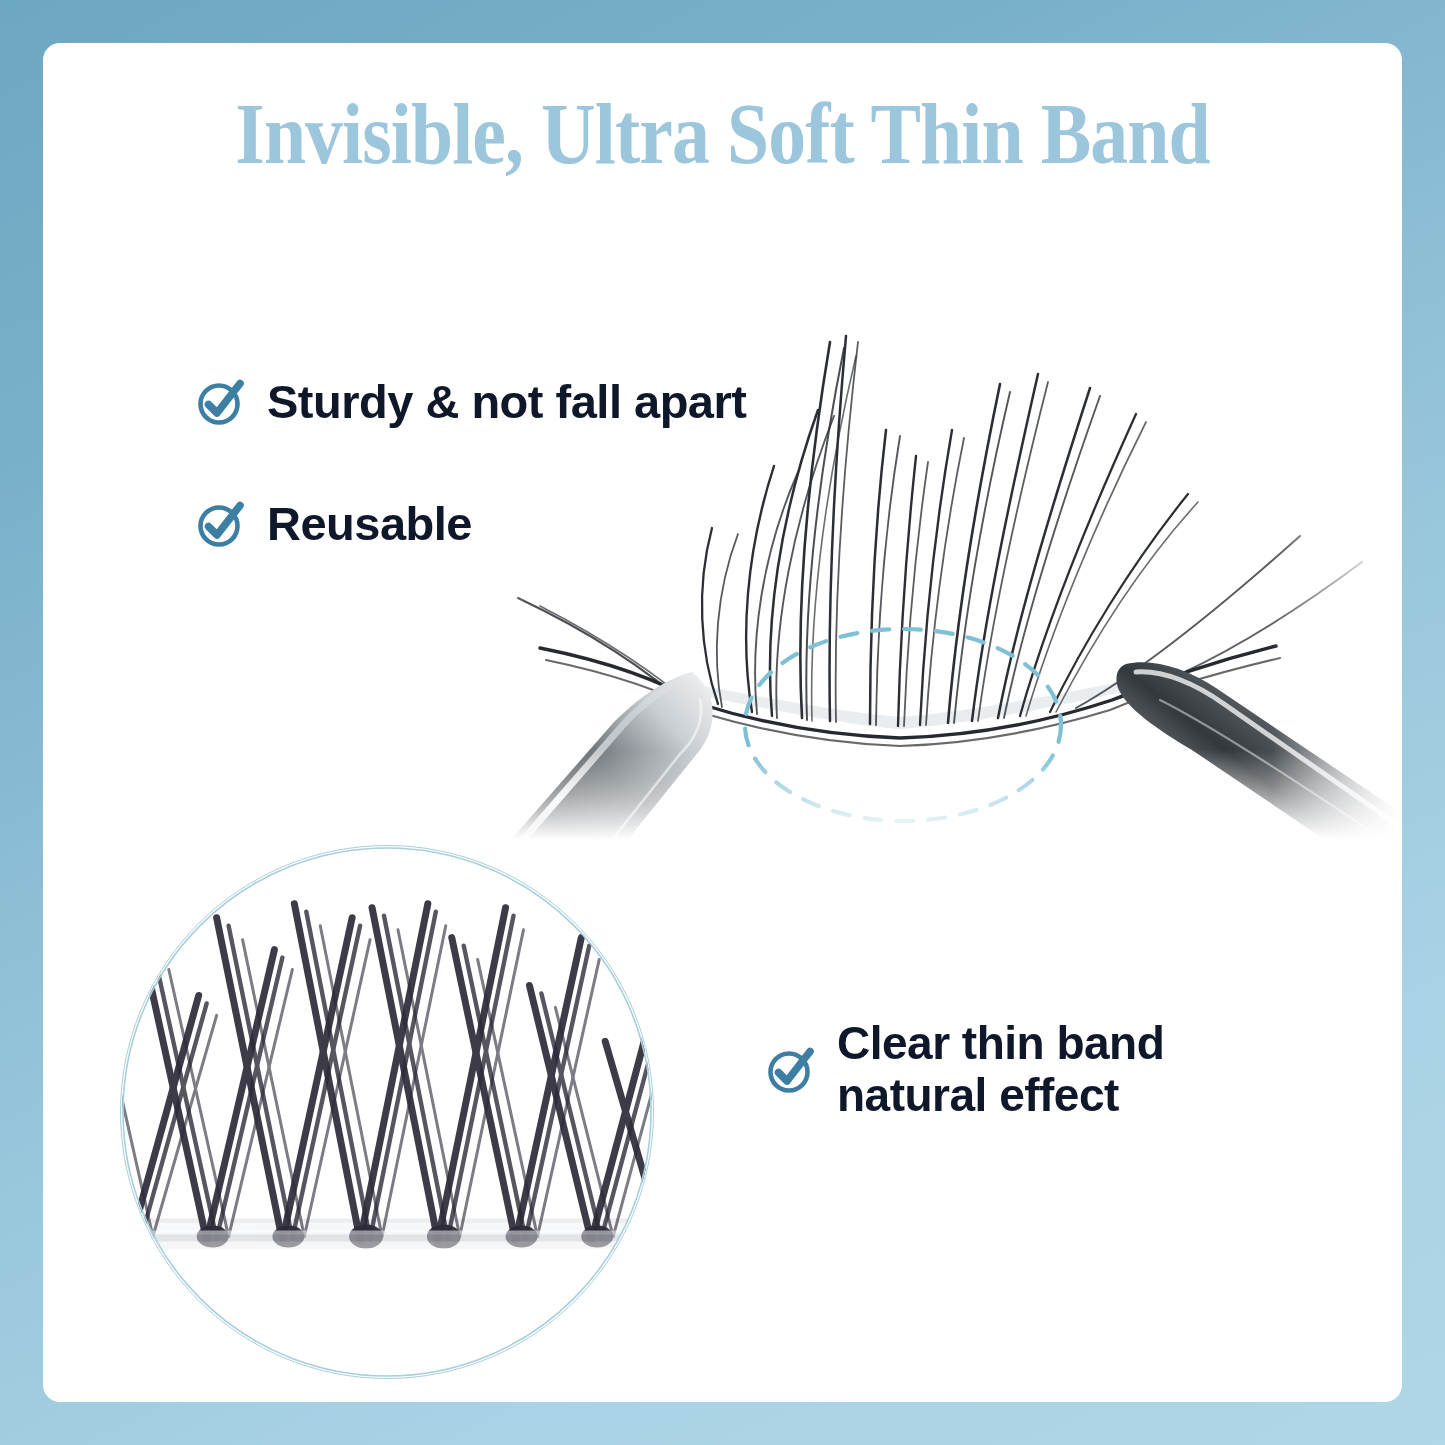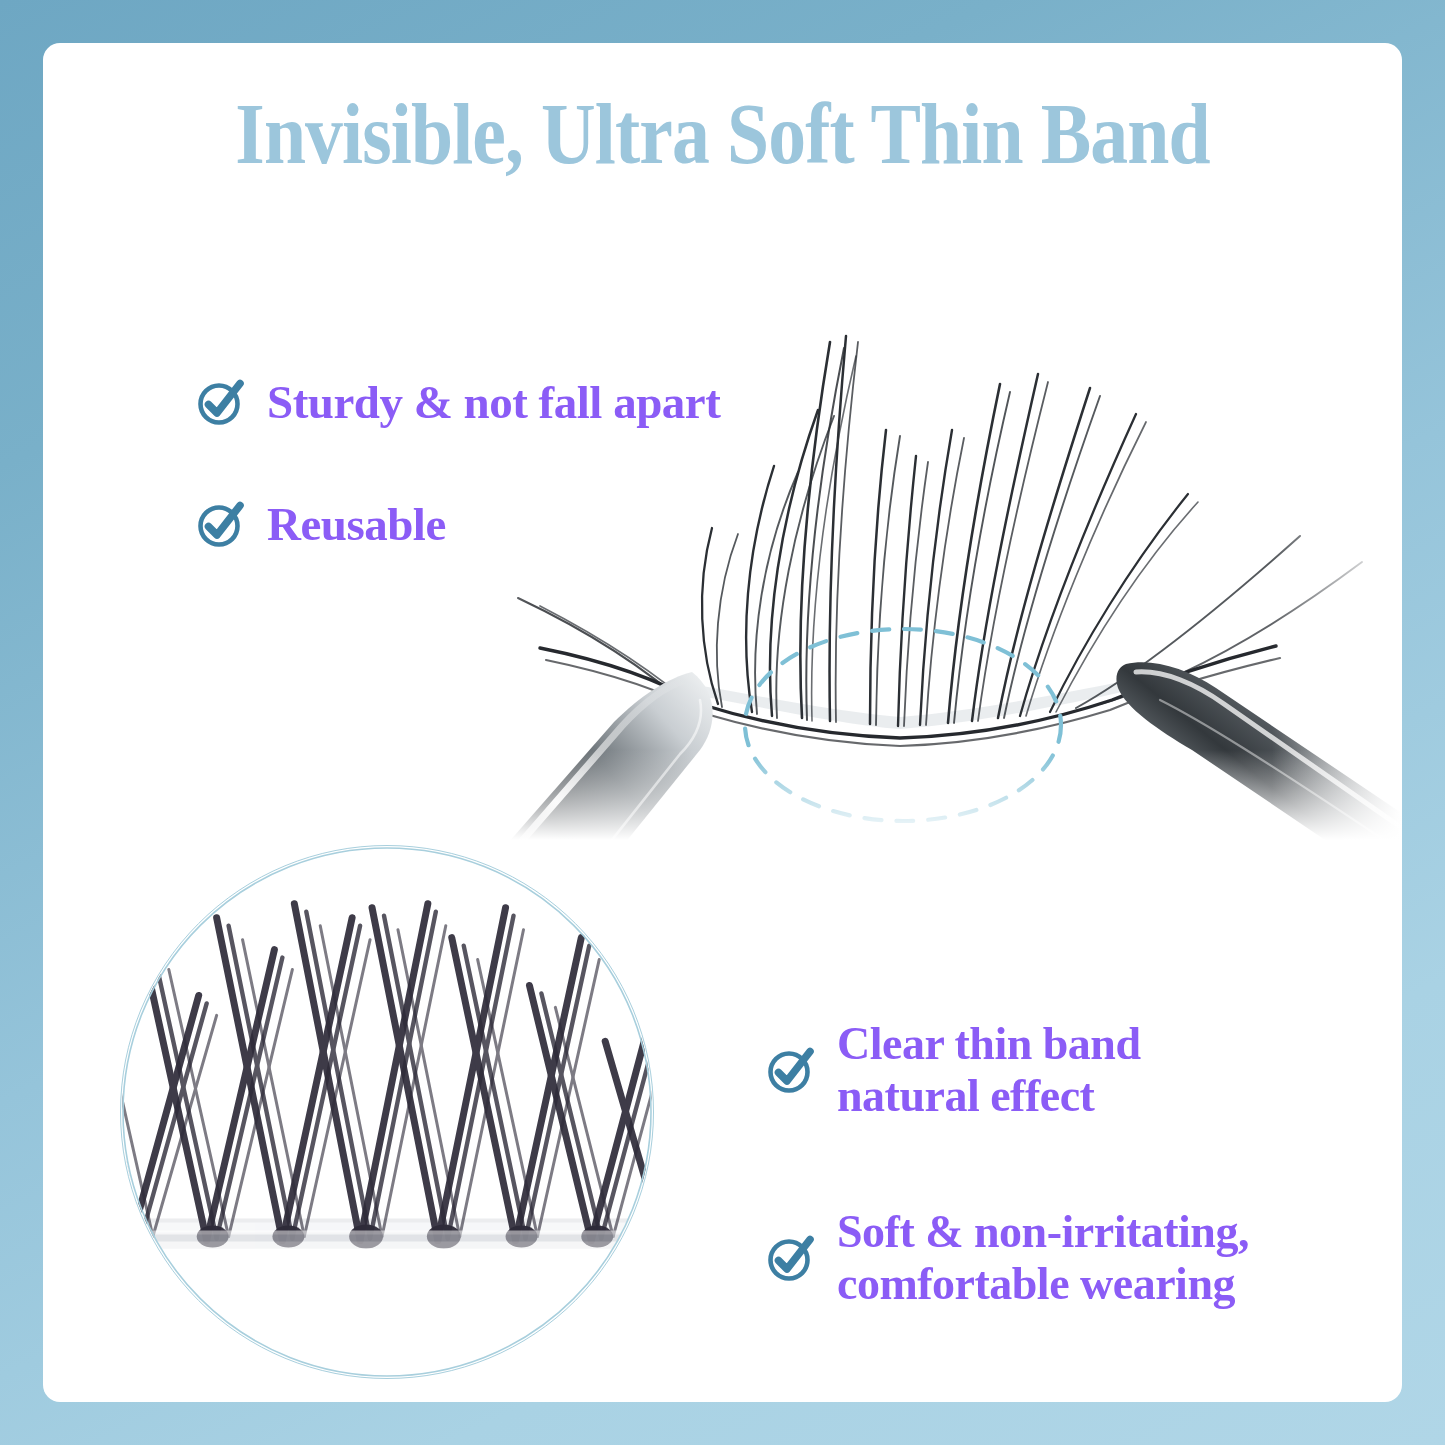--- a/index.html
+++ b/index.html
@@ -38,23 +38,23 @@
     color:#9cc6dc;
     transform:scaleX(0.88);
     transform-origin:center top;
     white-space:nowrap;
   }
 
   
   .bullet{position:absolute;display:flex;align-items:center;gap:20px;}
   .check-icon{flex:0 0 auto;display:block;}
   .bullet-text{
-    font-family:Liberation Serif, serif;
+    font-family:Liberation Sans, sans-serif;
     font-weight:700;
-    color:#8b5cf6;
+    color:#0f172a;
     line-height:1.12;
     letter-spacing:-0.5px;
     white-space:pre-line;
   }
 
   #bullet-sturdy{left:152px;top:333px;}
   #bullet-sturdy .bullet-text{font-size:47px;}
   #bullet-reusable{left:152px;top:455px;}
   #bullet-reusable .bullet-text{font-size:47px;}
 
@@ -325,23 +325,15 @@
     </div>
 
     <div class="bullet" id="bullet-reusable">
       <svg class="check-icon" width="52" height="52" viewBox="0 0 52 52" aria-hidden="true">
         <circle cx="24" cy="28" r="18.5" fill="none" stroke="#3d7fa3" stroke-width="4.6"></circle>
         <path d="M13.5 28.5 L 22 37 L 45 7.5" fill="none" stroke="#3d7fa3" stroke-width="7.6" stroke-linecap="round" stroke-linejoin="round"></path>
       </svg>
       <div class="bullet-text">Reusable</div>
     </div>
 
-    <div class="bullet" id="bullet-soft">
-      <svg class="check-icon" width="52" height="52" viewBox="0 0 52 52" aria-hidden="true">
-        <circle cx="24" cy="28" r="18.5" fill="none" stroke="#3d7fa3" stroke-width="4.6"></circle>
-        <path d="M13.5 28.5 L 22 37 L 45 7.5" fill="none" stroke="#3d7fa3" stroke-width="7.6" stroke-linecap="round" stroke-linejoin="round"></path>
-      </svg>
-      <div class="bullet-text">Soft &amp; non-irritating,
-comfortable wearing</div>
-    </div>
 
   </div>
 </div>
 
 </body></html>

